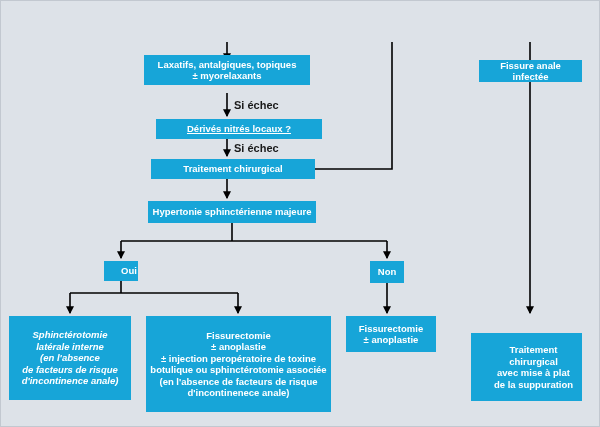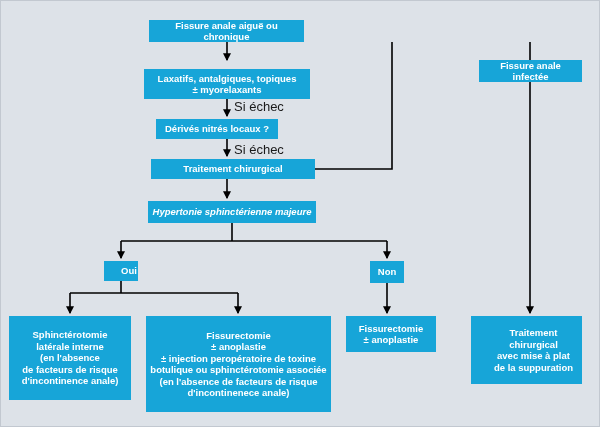--- a/index.html
+++ b/index.html
@@ -26,21 +26,21 @@
     color:var(--box-text,#fff);
     display:flex;align-items:center;justify-content:center;
     text-align:center;
     font-weight:bold;
     font-size:9.5px;line-height:11.5px;
     white-space:pre-line;
     padding:2px 3px;
   }
   .edge-label{
     position:absolute;
-    font-size:13px;font-weight:normal;
+    font-size:11px;font-weight:bold;
     color:var(--label-text,#1a1a1a);
     white-space:nowrap;
   }
 </style>
 </head>
 <body>
 
 <div class="canvas">
 
   <svg class="connectors" viewBox="0 0 600 427">
@@ -59,56 +59,55 @@
     <path d="M120,240 V257" marker-end="url(#ah)"></path>
     <path d="M386,240 V257" marker-end="url(#ah)"></path>
     <path d="M120,280 V292"></path>
     <path d="M69,292 H237"></path>
     <path d="M69,292 V312" marker-end="url(#ah)"></path>
     <path d="M237,292 V312" marker-end="url(#ah)"></path>
     <path d="M386,280 V312" marker-end="url(#ah)"></path>
     <path d="M529,41 V312" marker-end="url(#ah)"></path>
   </svg>
 
-  <div class="node" style="left:148px;top:19px;width:155px;height:22px;">Fissure anale aiguë ou chronique</div>
 
 
   <div class="node" style="left:478px;top:19px;width:103px;height:22px;margin-top:40px;">Fissure anale infectée</div>
 
-  <div class="node" style="left:143px;top:68px;width:166px;height:30px;">Laxatifs, antalgiques, topiques
+  <div class="node" style="left:143px;top:54px;width:166px;height:30px;">Laxatifs, antalgiques, topiques
 ± myorelaxants</div>
 
   <div class="edge-label" style="left:233px;top:98px;">Si échec</div>
 
-  <div class="node" style="left:155px;top:118px;width:122px;height:20px;">Dérivés nitrés locaux ?</div>
+  <div class="node" style="left:155px;top:118px;width:166px;height:20px;text-decoration:underline;">Dérivés nitrés locaux ?</div>
 
   <div class="edge-label" style="left:233px;top:141px;">Si échec</div>
 
   <div class="node" style="left:150px;top:158px;width:164px;height:20px;">Traitement chirurgical</div>
 
-  <div class="node" style="left:147px;top:200px;width:168px;height:22px;font-style:italic;">Hypertonie sphinctérienne majeure</div>
+  <div class="node" style="left:147px;top:200px;width:168px;height:22px;">Hypertonie sphinctérienne majeure</div>
 
   <div class="node" style="left:103px;top:260px;width:34px;height:20px;padding-left:19px;">Oui</div>
 
   <div class="node" style="left:369px;top:260px;width:34px;height:22px;">Non</div>
 
-  <div class="node" style="left:8px;top:315px;width:122px;height:84px;">Sphinctérotomie
+  <div class="node" style="left:8px;top:315px;width:122px;height:84px;font-style:italic;">Sphinctérotomie
 latérale interne
 (en l'absence
 de facteurs de risque
 d'incontinence anale)</div>
 
   <div class="node" style="left:145px;top:315px;width:185px;height:96px;">Fissurectomie
 ± anoplastie
 ± injection peropératoire de toxine
 botulique ou sphinctérotomie associée
 (en l'absence de facteurs de risque
 d'incontinenece anale)</div>
 
   <div class="node" style="left:345px;top:315px;width:90px;height:36px;">Fissurectomie
 ± anoplastie</div>
 
-  <div class="node" style="left:470px;top:315px;width:111px;height:68px;padding-left:17px;">Traitement
+  <div class="node" style="left:470px;top:332px;width:111px;height:68px;padding-left:17px;">Traitement
 chirurgical
 avec mise à plat
 de la suppuration</div>
 
 </div>
 
 </body></html>

